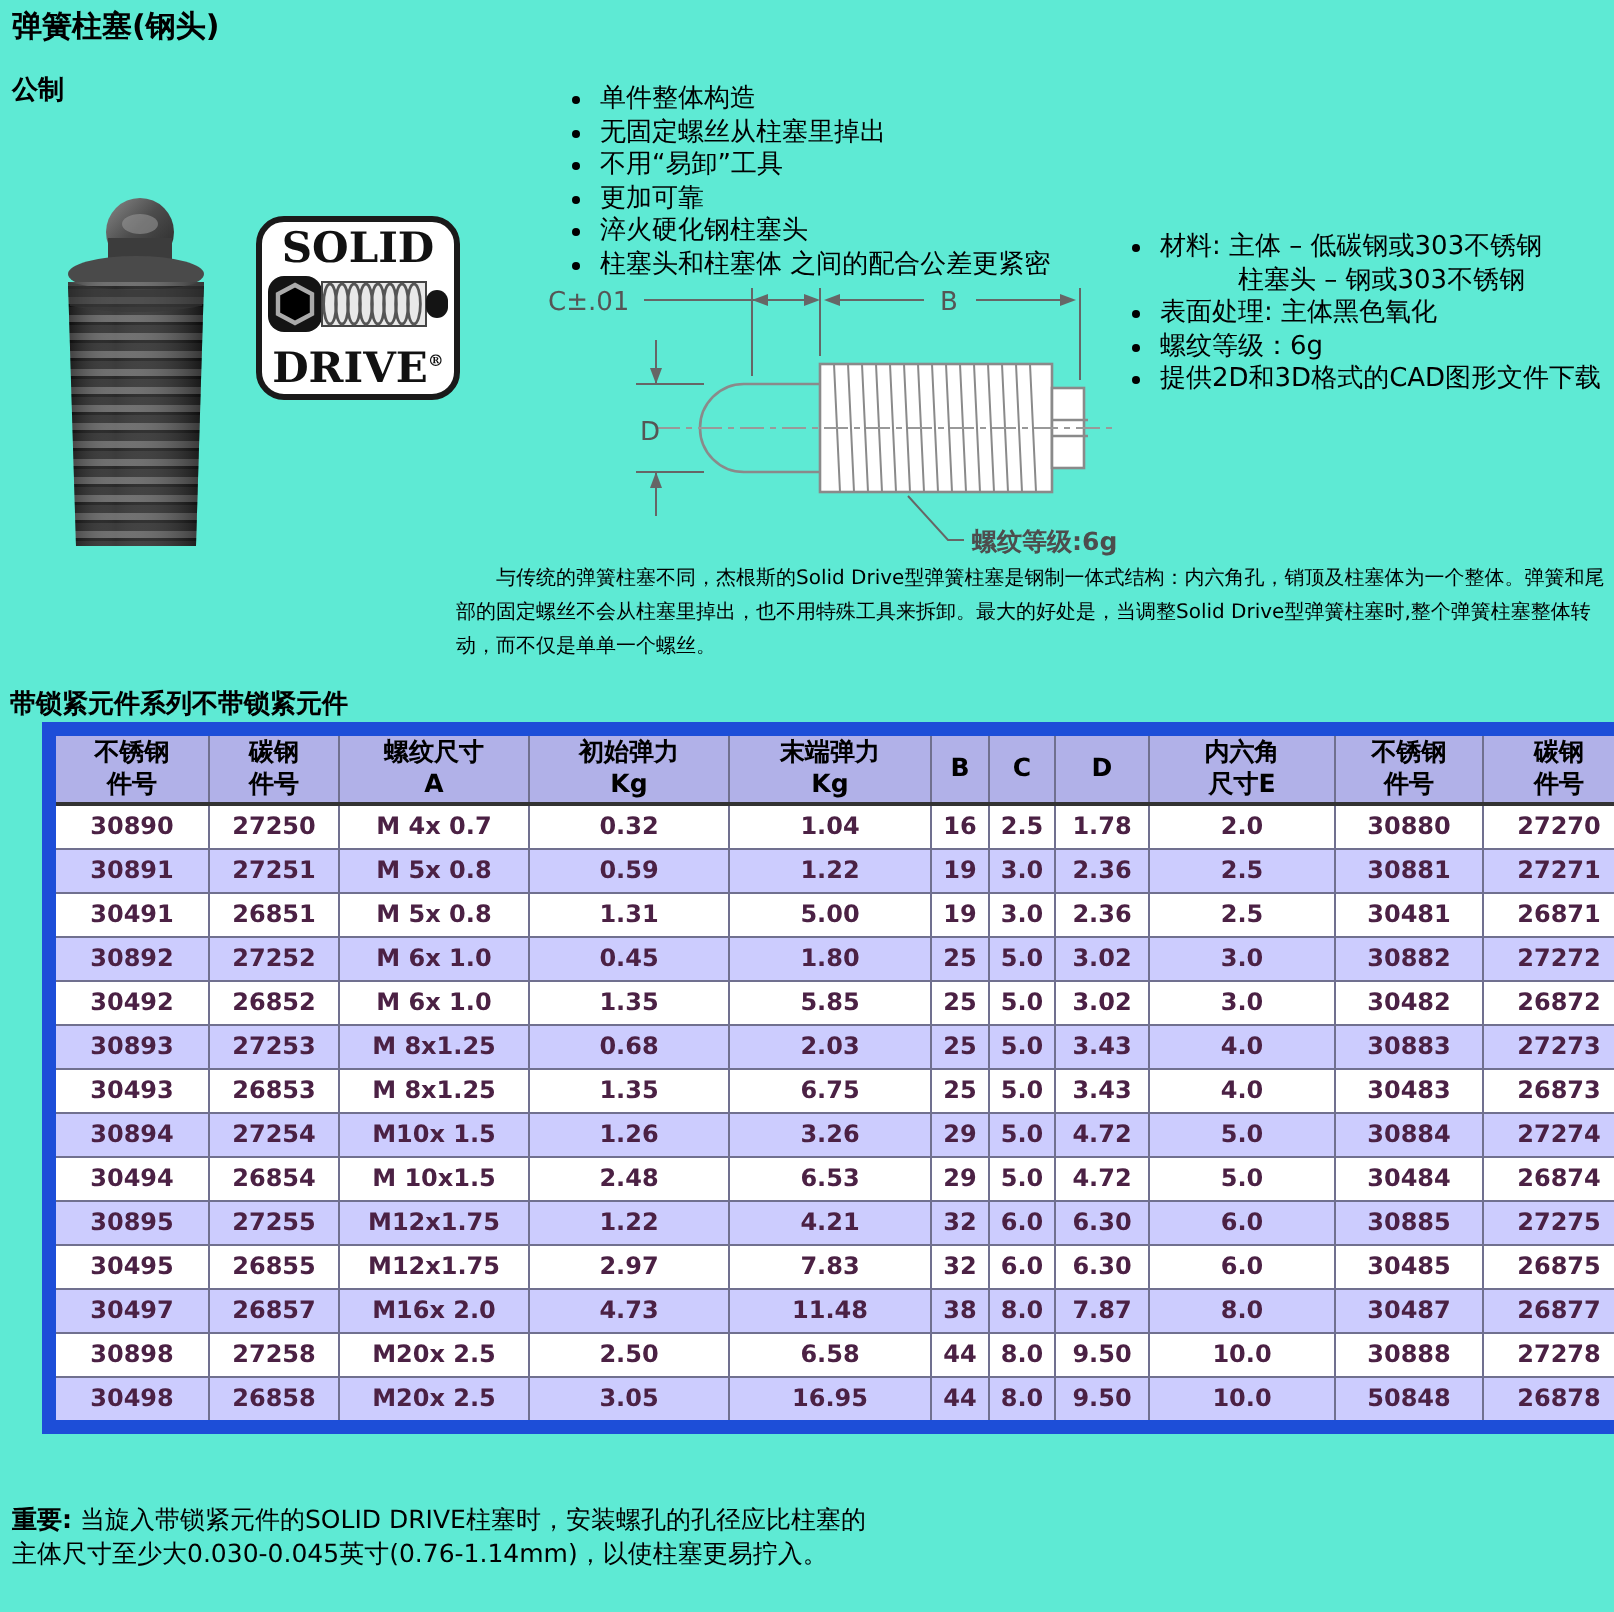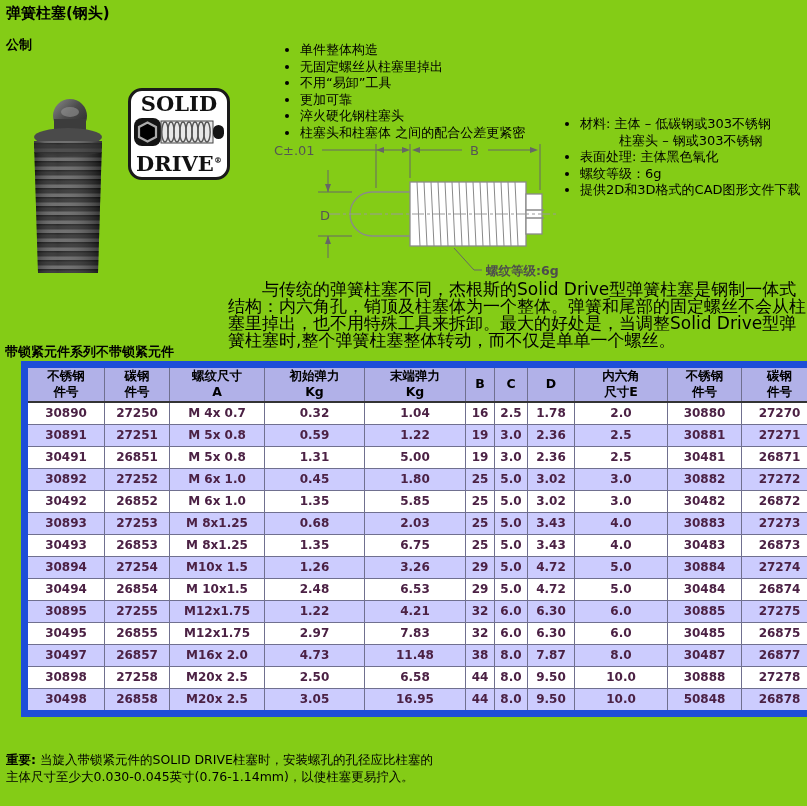--- a/index.html
+++ b/index.html
@@ -2,41 +2,41 @@
 <html style="--header-bg: #b1b1e8; --row-alt-bg: #ccccfe; --part-text: #4b2144;"><head>
 <meta charset="utf-8">
 <style>
   :root{
     --header-bg:#b1b1e8;
     --row-alt-bg:#ccccfe;
     --part-text:#4b2144;
   }
   *{margin:0;padding:0;box-sizing:border-box;}
   body{background:#fff;font-family:"DejaVu Sans","Liberation Sans",sans-serif;color:#000;}
-  .page{position:relative;width:807px;height:806px;background:#84cc16;overflow:hidden;}
+  .page{position:relative;width:807px;height:806px;background:#5eead4;overflow:hidden;}
 
   .title{position:absolute;left:6px;top:4px;font-size:15px;font-weight:bold;}
   .subtitle{position:absolute;left:6px;top:36px;font-size:13px;font-weight:bold;}
 
   .photo{position:absolute;left:12px;top:93px;width:102px;height:180px;}
-  .logo{position:absolute;left:128px;top:88px;width:102px;height:92px;border:3px solid #1a1a1a;
+  .logo{position:absolute;left:128px;top:108px;width:102px;height:92px;border:3px solid #1a1a1a;
         border-radius:14px;display:flex;flex-direction:column;align-items:center;justify-content:space-between;
         padding:2px 2px;background:#fff;}
   .logo .word{font-family:"DejaVu Serif","Liberation Serif",serif;font-weight:bold;font-size:21px;
         letter-spacing:0px;line-height:22px;color:#111;}
   .logo .word .reg{font-size:8px;vertical-align:super;}
 
   ul.features{list-style:disc;font-size:13px;line-height:16.5px;}
   ul.features li{margin-bottom:0px;white-space:pre-line;}
   .features-left{position:absolute;left:300px;top:42px;width:300px;}
   .features-right{position:absolute;left:580px;top:116px;width:232px;}
 
   .diagram{position:absolute;left:272px;top:130px;width:290px;height:152px;}
 
-  .description{position:absolute;left:228px;top:281px;width:578px;font-size:17px;line-height:17px;
+  .description{position:absolute;left:228px;top:281px;width:578px;font-size:10px;line-height:17px;
         text-indent:2em;}
 
   .series-row{position:absolute;left:5px;top:343px;width:796px;display:flex;justify-content:flex-start;
         font-size:13px;font-weight:bold;}
   .series-row .right{padding-right:32px;}
 
   table.spec{position:absolute;left:21px;top:361px;width:796px;border-collapse:collapse;
         table-layout:fixed;border:7px solid #1d4ed8;}
   table.spec th,table.spec td{border:1px solid #70708f;text-align:center;overflow:hidden;}
   table.spec thead th{background:var(--header-bg);font-size:12.5px;font-weight:bold;

